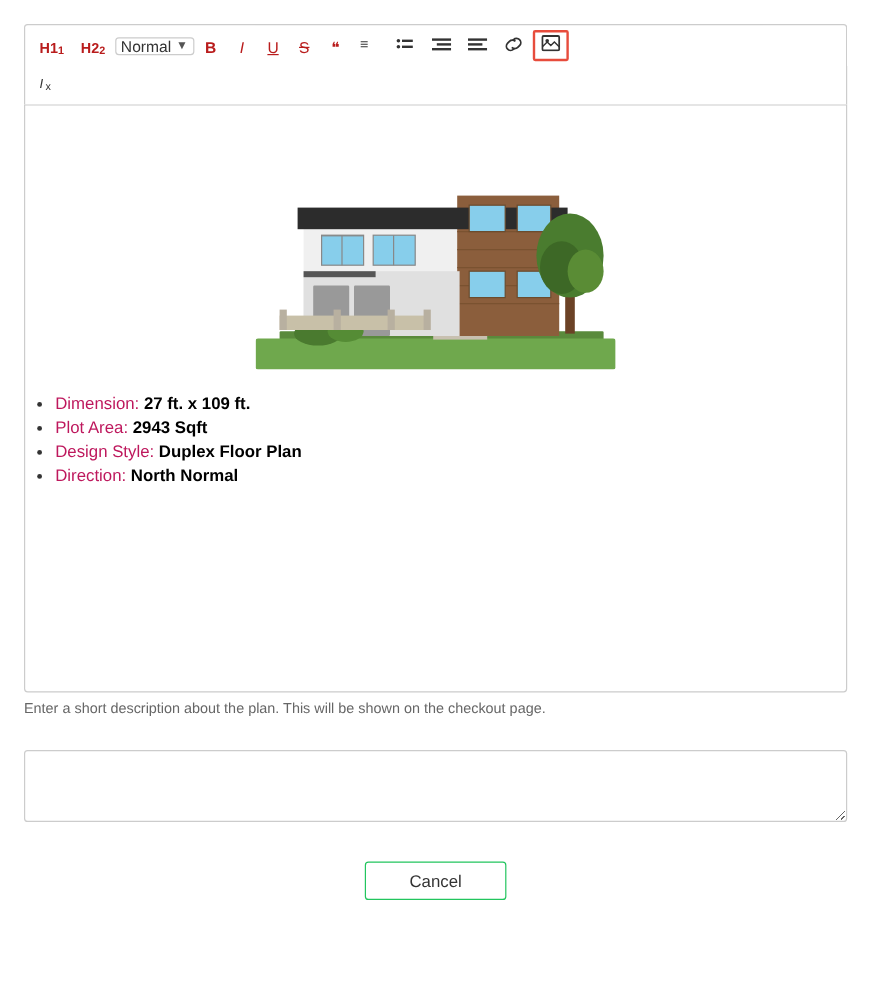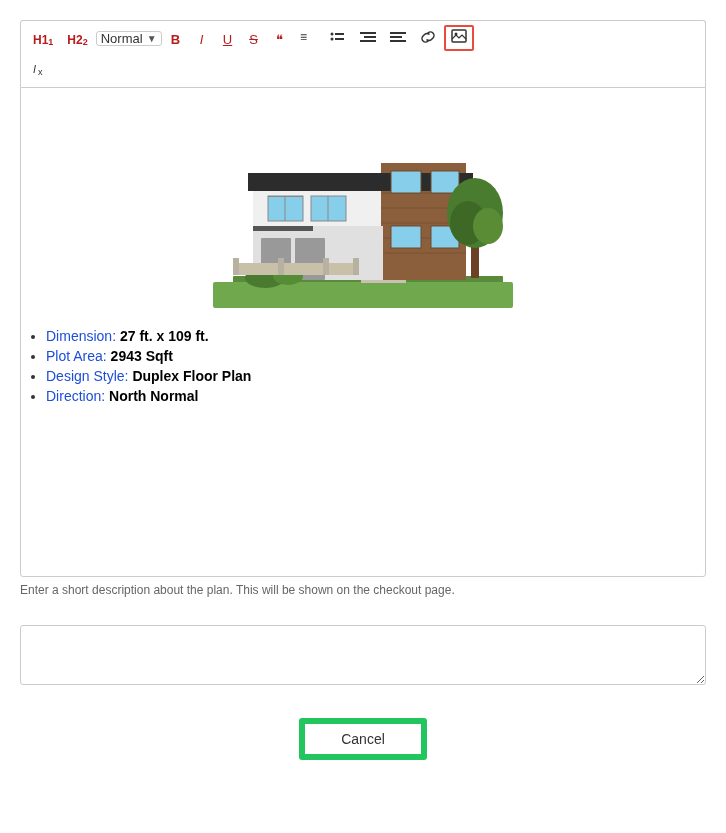--- a/index.html
+++ b/index.html
@@ -136,21 +136,21 @@
     }
 
     .editor-list li {
       list-style: disc;
       margin-bottom: 4px;
       color: #333;
       font-size: 14px;
     }
 
     .editor-list li .label {
-      color: #1d4ed8;
+      color: #be185d;
     }
 
     .editor-list li .value {
       color: #000;
       font-weight: bold;
     }
 
     .helper-text {
       font-size: 12px;
       color: #666;
@@ -185,21 +185,21 @@
       padding: 7px 22px;
       font-size: 14px;
       border-radius: 3px;
       cursor: pointer;
       font-weight: 500;
     }
 
     .btn-cancel {
       background: #fff;
       color: #333;
-      border: 6px solid #22c55e;
+      border: 1px solid #22c55e;
       padding: 7px 36px;
       font-size: 14px;
       border-radius: 3px;
       cursor: pointer;
     }
 
     
     .toolbar-s {
       text-decoration: line-through;
     }

